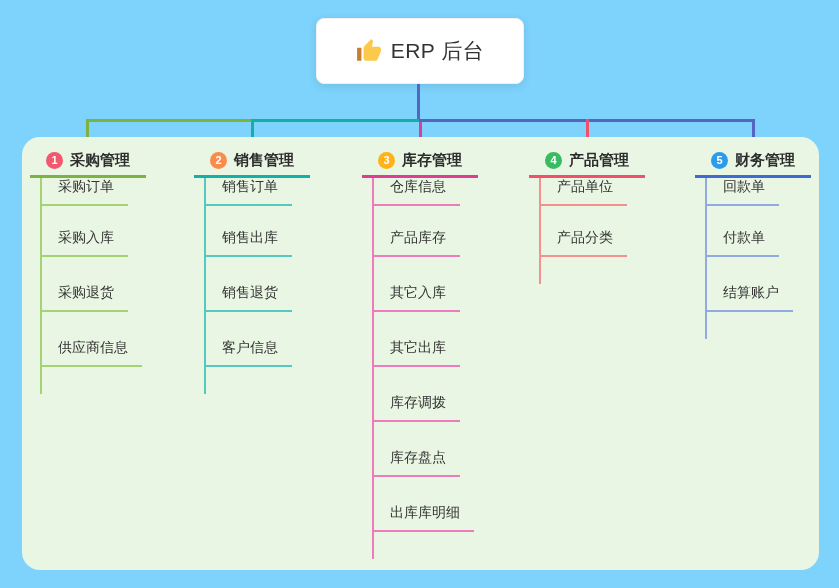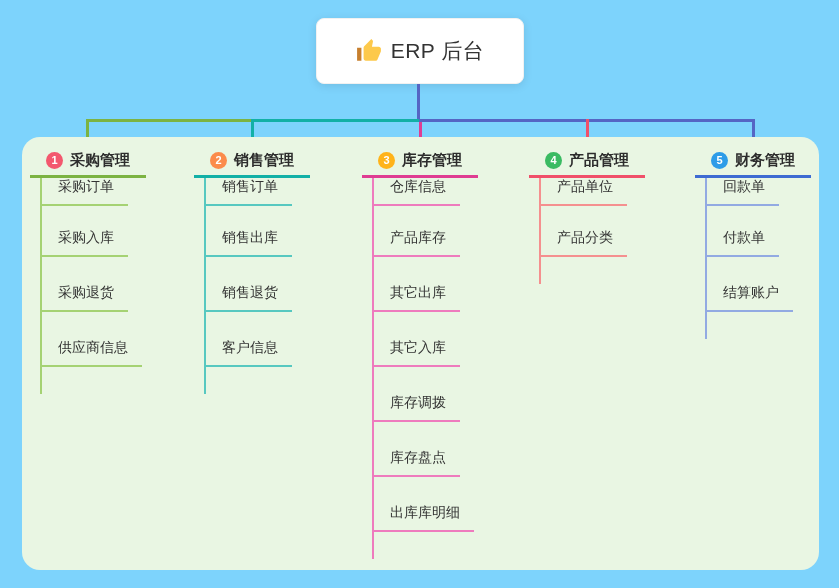--- a/index.html
+++ b/index.html
@@ -128,24 +128,24 @@
     </div>
     <div class="branch-underline" style="--c: #DF3D92;"></div>
     <div class="children">
       <div class="child">
           <span class="child-label">仓库信息</span>
         </div>
       <div class="child">
           <span class="child-label">产品库存</span>
         </div>
       <div class="child">
-          <span class="child-label">其它出库</span>
+          <span class="child-label">其它入库</span>
         </div>
       <div class="child">
-          <span class="child-label">其它入库</span>
+          <span class="child-label">其它出库</span>
         </div>
       <div class="child">
           <span class="child-label">库存调拨</span>
         </div>
       <div class="child">
           <span class="child-label">库存盘点</span>
         </div>
       <div class="child">
           <span class="child-label">出库库明细</span>
         </div>

